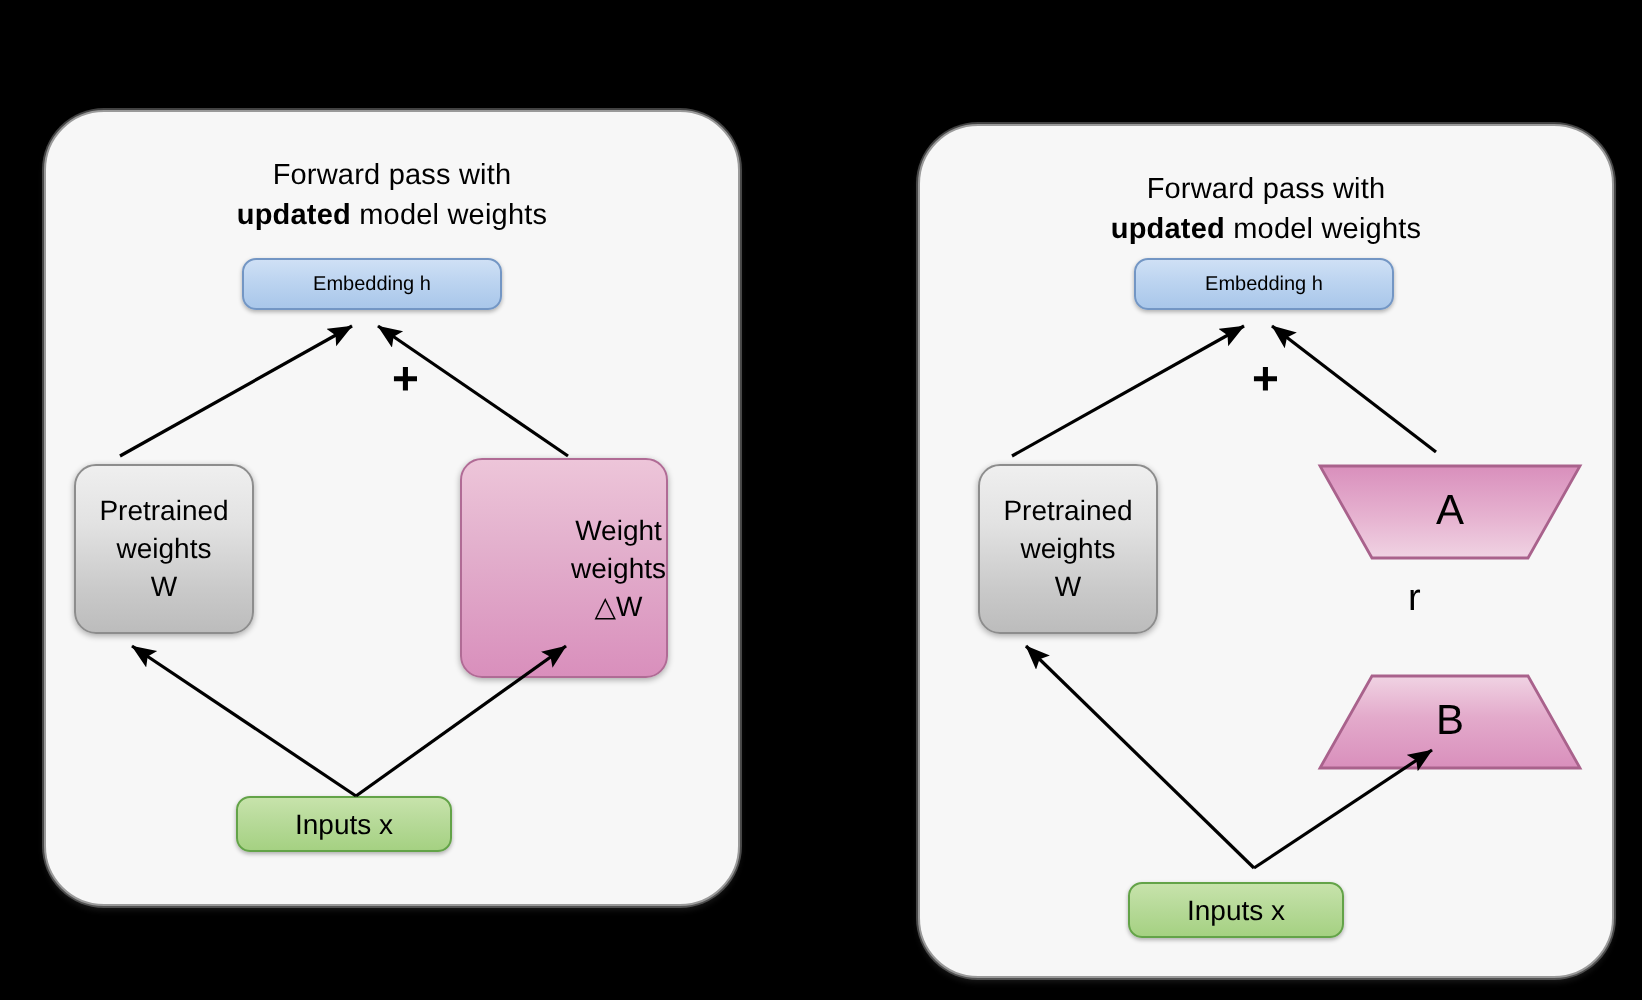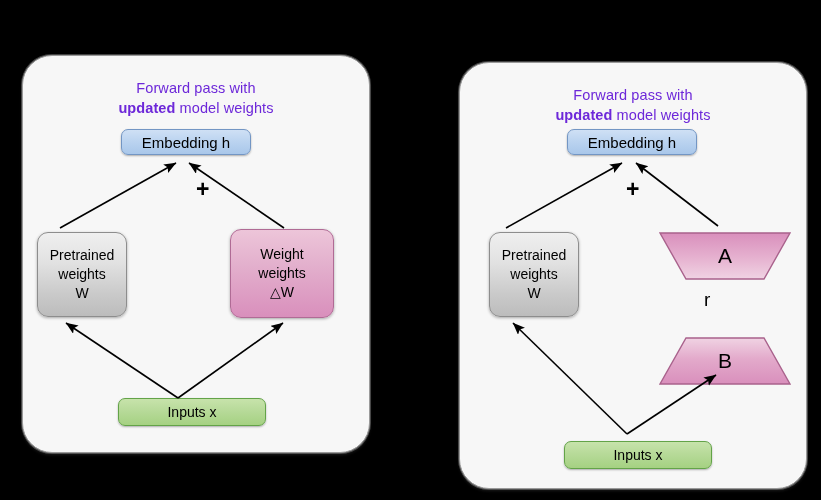--- a/index.html
+++ b/index.html
@@ -31,21 +31,21 @@
   }
   #panel-left  { left: 22px;  top: 55px; width: 346px; height: 396px; }
   #panel-right { left: 459px; top: 62px; width: 346px; height: 425px; }
 
   .panel-title {
     position: absolute;
     left: 0; right: 0;
     top: 22px;
     text-align: center;
     font-size: 14.5px;
-    color: #6d28d9;
+    color: #000000;
     line-height: 20px;
     letter-spacing: 0.1px;
   }
   .panel-title b { font-weight: bold; }
 
   
   .node {
     position: absolute;
     box-sizing: border-box;
     display: flex;
@@ -56,44 +56,45 @@
     color: #000;
     line-height: 19px;
     border-radius: 7px;
   }
 
   .node-embed {
     background: linear-gradient(to bottom, #cfe0f5 0%, #bcd4f0 45%, #a9c7ea 100%);
     border: 1px solid #7396c4;
     box-shadow: 0 1px 2px rgba(0,0,0,0.30);
     width: 130px; height: 26px;
-    font-size: 15px;
+    font-size: 10px;
   }
 
   .node-gray {
     background: linear-gradient(to bottom, #efefef 0%, #e2e2e2 35%, #c9c9c9 75%, #bcbcbc 100%);
     border: 1px solid #8d8d8d;
     box-shadow: 0 1px 3px rgba(0,0,0,0.32);
     width: 90px; height: 85px;
     border-radius: 11px;
   }
 
   .node-pink {
     background: linear-gradient(to bottom, #edc5d9 0%, #e3b0cd 40%, #d98fbc 100%);
     border: 1px solid #b06b95;
     box-shadow: 0 1px 3px rgba(0,0,0,0.32);
-    width: 104px; height: 89px;
+    width: 104px; height: 110px;
     border-radius: 11px;
+    justify-content: flex-end;
   }
 
   .node-green {
     background: linear-gradient(to bottom, #c7e3ab 0%, #b7da99 45%, #a5d182 100%);
     border: 1px solid #63a348;
     box-shadow: 0 1px 2px rgba(0,0,0,0.30);
-    width: 148px; height: 28px;
+    width: 108px; height: 28px;
     border-radius: 7px;
   }
 
   
   .trap {
     position: absolute;
     width: 132px;
     height: 50px;
   }
   .trap svg { display: block; overflow: visible; }

